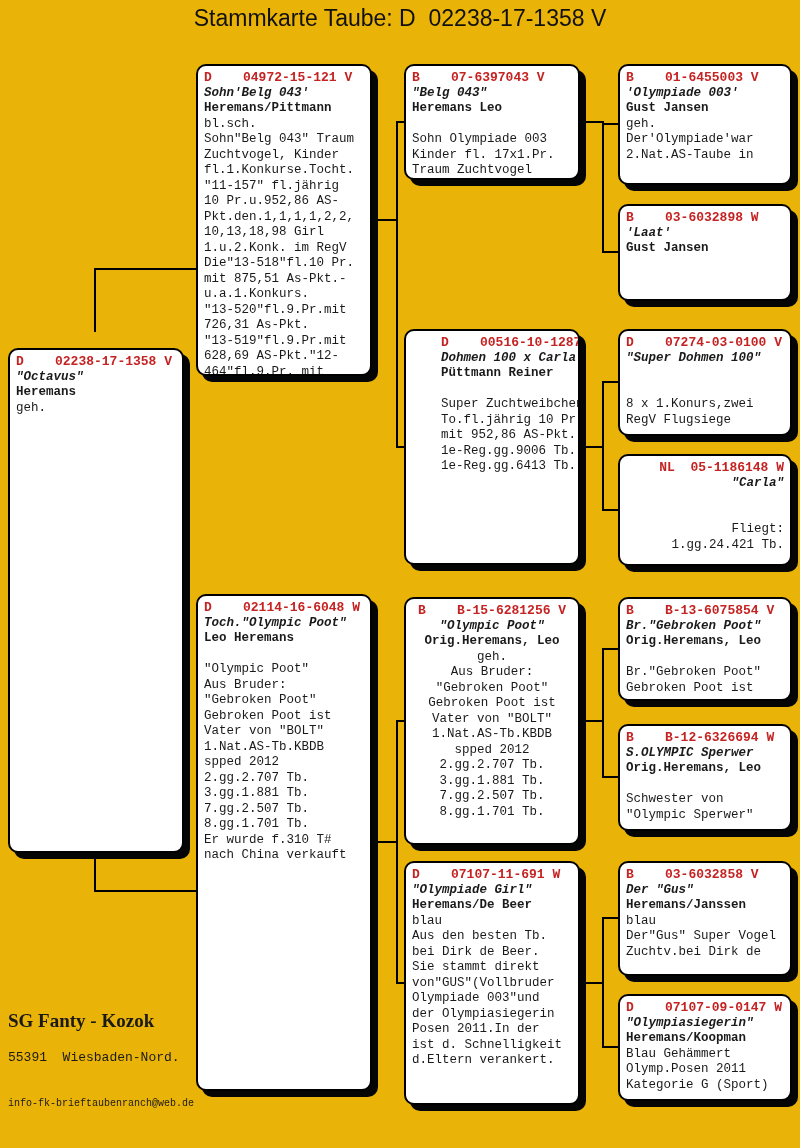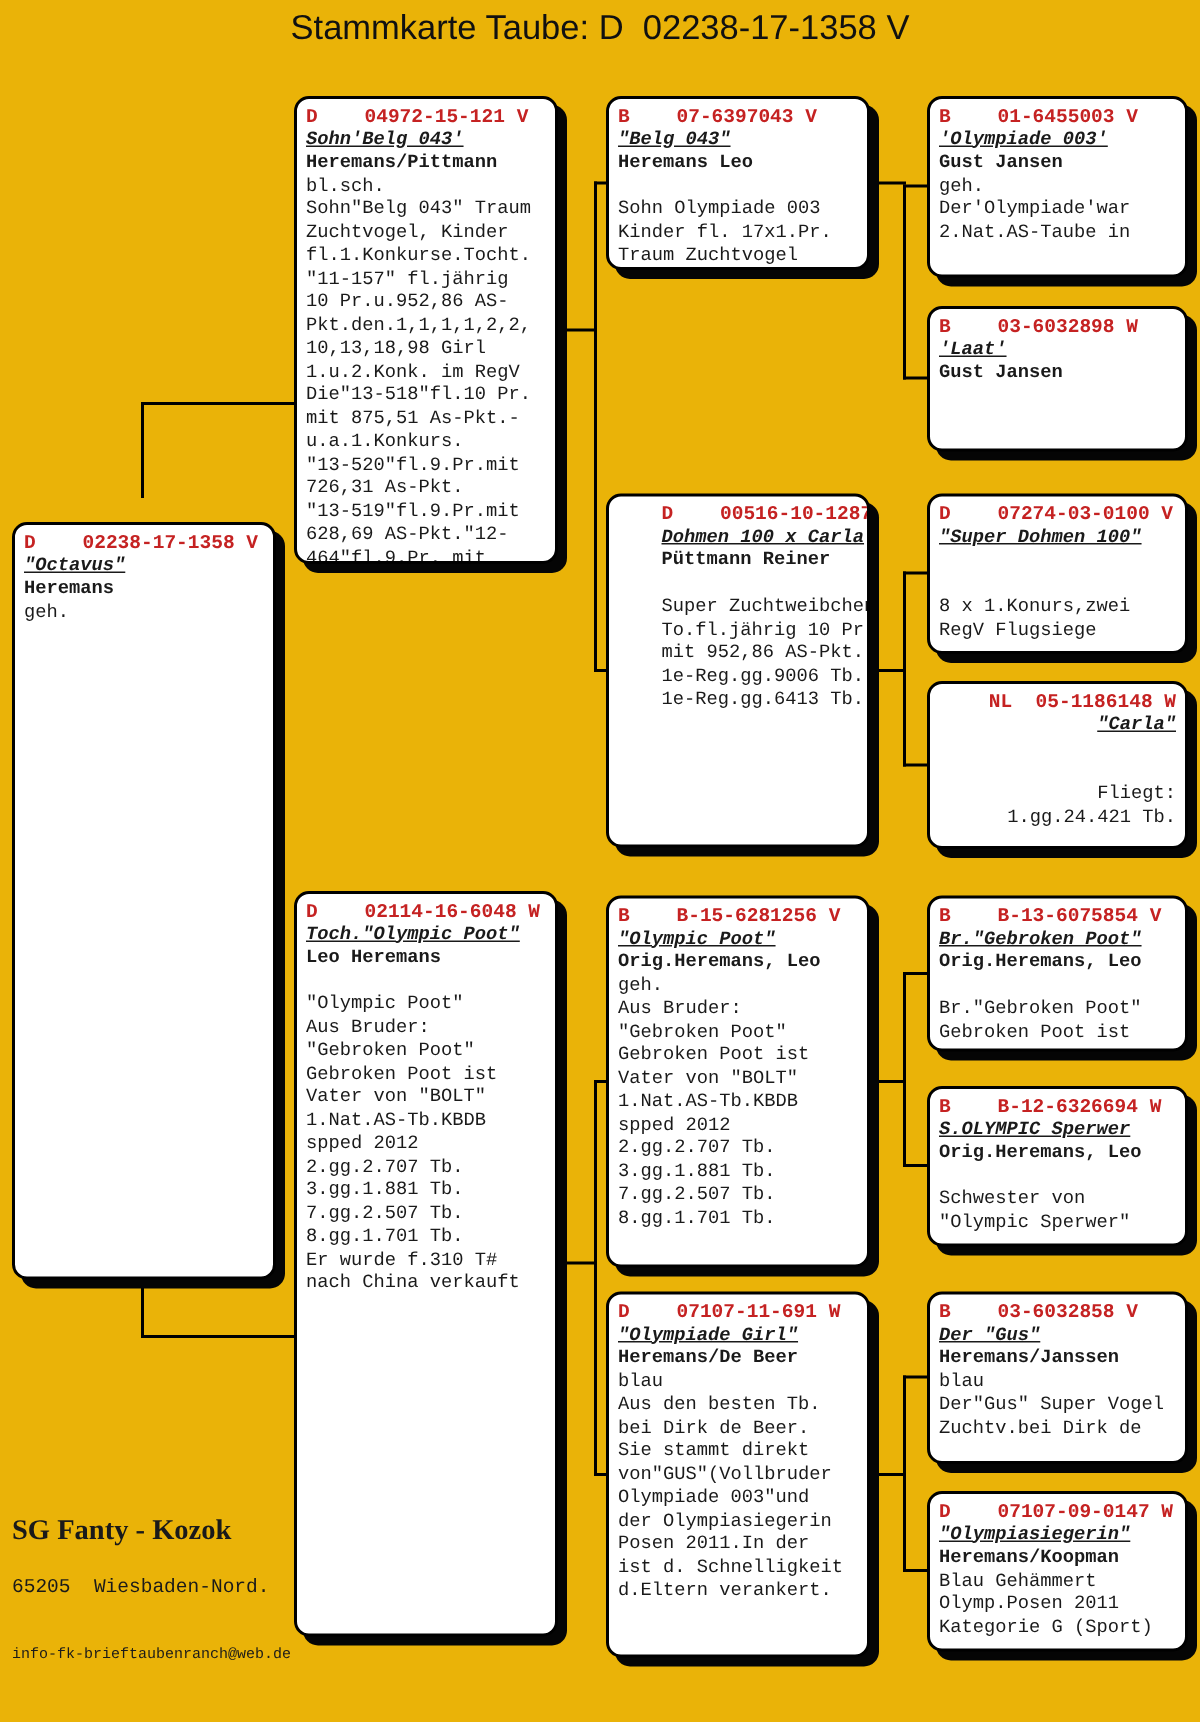--- a/index.html
+++ b/index.html
@@ -5,31 +5,31 @@
   html,body{margin:0;padding:0;background:#fff;}
   #page{position:relative;width:800px;height:1148px;background:#eab308;overflow:hidden;
         font-family:"Liberation Mono","DejaVu Sans Mono",monospace;color:#1a1a1a;}
   #title{position:absolute;top:5px;left:0;width:100%;text-align:center;
          font-family:"Liberation Sans","DejaVu Sans",sans-serif;
          font-size:23px;white-space:pre;color:#111;}
   .box{position:absolute;box-sizing:border-box;background:#fff;border:2px solid #000;
        border-radius:10px;box-shadow:6px 6px 0 0 #050505;padding:4px 6px;
        font-size:12.5px;line-height:15.5px;overflow:hidden;}
   .hdr{color:#c52222;font-weight:bold;font-size:13px;white-space:pre;}
-  .name{font-style:italic;font-weight:bold;white-space:pre;text-decoration:underline;}
+  .name{font-style:italic;font-weight:bold;white-space:pre;}
   .owner{font-weight:bold;white-space:pre;}
   .ln{white-space:pre;min-height:15.5px;}
   .hline,.vline{position:absolute;background:#000;}
   
   #b-g1 {left:8px;  top:348px;width:176px;height:505px;}
   #b-g2a{left:196px;top:64px; width:176px;height:312px;}
   #b-g2b{left:196px;top:594px;width:176px;height:497px;}
   #b-g3a{left:404px;top:64px; width:176px;height:116px;}
   #b-g3b{left:404px;top:329px;width:176px;height:236px;padding-left:35px;}
-  #b-g3c{left:404px;top:597px;width:176px;height:248px;}
+  #b-g3c{left:404px;top:597px;width:176px;height:248px;text-align:center;}
   #b-g3d{left:404px;top:861px;width:176px;height:244px;}
   #b-g4a{left:618px;top:64px; width:174px;height:121px;}
   #b-g4b{left:618px;top:204px;width:174px;height:97px;}
   #b-g4c{left:618px;top:329px;width:174px;height:107px;}
   #b-g4d{left:618px;top:454px;width:174px;height:112px;text-align:right;}
   #b-g4e{left:618px;top:597px;width:174px;height:104px;}
   #b-g4f{left:618px;top:724px;width:174px;height:107px;}
   #b-g4g{left:618px;top:861px;width:174px;height:115px;}
   #b-g4h{left:618px;top:994px;width:174px;height:107px;}
   
@@ -277,17 +277,17 @@
     <div class="name">"Olympiasiegerin"</div>
     <div class="owner">Heremans/Koopman</div>
     <div>
         <div class="ln">Blau Gehämmert</div>
         <div class="ln">Olymp.Posen 2011</div>
         <div class="ln">Kategorie G (Sport)</div>
       </div>
   </div>
 
   <div id="owner-name">SG Fanty - Kozok</div>
-  <div id="owner-addr">65205  Wiesbaden-Nord.</div>
+  <div id="owner-addr">55391  Wiesbaden-Nord.</div>
   <div id="owner-email">info-fk-brieftaubenranch@web.de</div>
 
 
 </div>
 
 </body></html>

